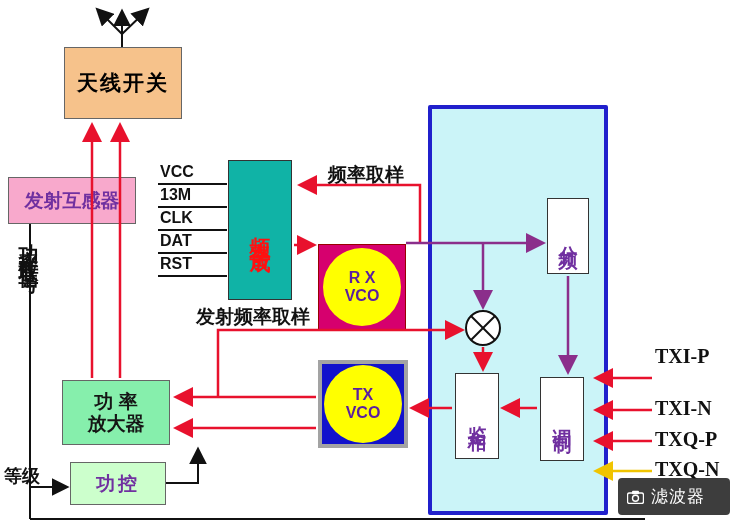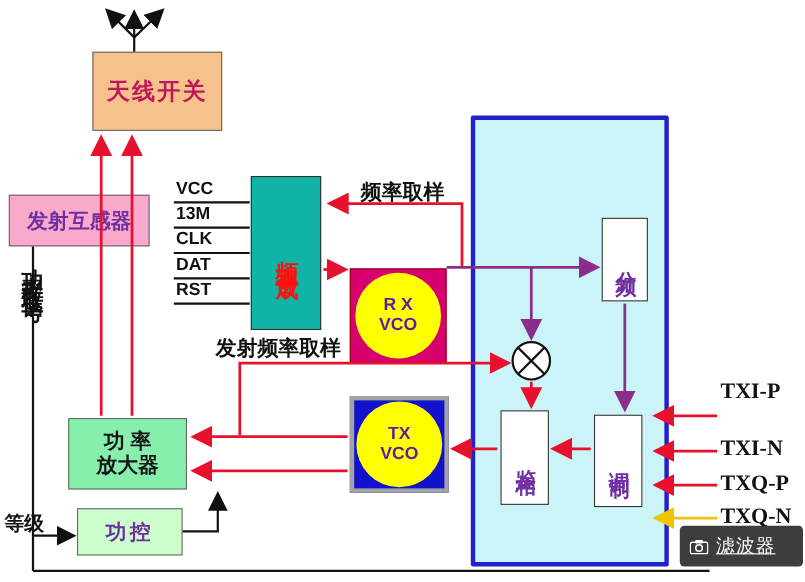--- a/index.html
+++ b/index.html
@@ -11,21 +11,21 @@
     position:absolute;display:flex;align-items:center;justify-content:center;
     font-weight:bold;text-align:center;box-sizing:border-box;z-index:2;
   }
   .pre{white-space:pre-line;line-height:1.15;}
   .vtext{writing-mode:vertical-rl;text-orientation:upright;letter-spacing:5px;}
   .lbl{position:absolute;font-weight:bold;color:#111;z-index:2;}
   #cyan-panel{
     position:absolute;left:428px;top:105px;width:180px;height:410px;
     background:#cbf4f8;border:4px solid #2020cc;border-radius:2px;box-sizing:border-box;z-index:1;
   }
-  #antenna-switch{left:64px;top:47px;width:118px;height:72px;background:#f6c28b;border:1px solid #666;color:#be185d;font-size:21px;letter-spacing:2px;margin-left:20px;}
+  #antenna-switch{left:64px;top:47px;width:118px;height:72px;background:#f6c28b;border:1px solid #666;color:#000000;font-size:21px;letter-spacing:2px;}
   #transformer{left:8px;top:177px;width:128px;height:47px;background:#f8a9cc;border:1px solid #666;color:#7030a0;font-size:19px;}
   #freq-synth{left:228px;top:160px;width:64px;height:140px;background:#10b3a6;border:1px solid #333;color:#ff1111;font-size:21px;}
   #rx-vco{left:318px;top:200px;width:88px;height:86px;background:#d6006e;border:1px solid #900;margin-top:44px;}
   #tx-vco{left:318px;top:360px;width:90px;height:88px;background:#1212cc;border:4px solid #a3a3a3;}
   .vco-circle{width:78px;height:78px;border-radius:50%;background:#ffff00;display:flex;align-items:center;justify-content:center;color:#5a1fa0;font-weight:bold;font-size:16px;}
   #divider{left:547px;top:198px;width:42px;height:76px;background:#ffffff;border:1px solid #333;color:#7030a0;font-size:19px;}
   #phase-detector{left:455px;top:373px;width:44px;height:86px;background:#ffffff;border:1px solid #333;color:#7030a0;font-size:19px;}
   #modulator{left:540px;top:377px;width:44px;height:84px;background:#ffffff;border:1px solid #333;color:#7030a0;font-size:19px;}
   #power-amplifier{left:62px;top:380px;width:108px;height:65px;background:#86efac;border:1px solid #666;color:#151515;font-size:19px;}
   #power-control{left:70px;top:462px;width:96px;height:43px;background:#ccffcc;border:1px solid #666;color:#7030a0;font-size:19px;letter-spacing:3px;}
@@ -34,21 +34,21 @@
   #freq-sampling-label{left:328px;top:162px;font-size:19px;}
   #tx-freq-sampling-label{left:196px;top:304px;font-size:19px;}
   #power-sample-label{left:16px;top:228px;height:176px;font-size:20px;letter-spacing:6px;}
   #level-label{left:4px;top:464px;font-size:18px;}
   .txsig{left:655px;font-size:20px;font-family:"Liberation Serif",serif;font-weight:bold;color:#111;}
   #txsig-0{top:345px;} #txsig-1{top:397px;} #txsig-2{top:428px;} #txsig-3{top:458px;}
   #wires{position:absolute;left:0;top:0;z-index:3;pointer-events:none;}
   #watermark{
     position:absolute;left:618px;top:478px;width:112px;height:37px;background:rgba(45,45,45,0.92);
     border-radius:4px;color:#ffffff;display:flex;align-items:center;gap:7px;padding-left:9px;
-    font-size:17px;box-sizing:border-box;z-index:4;letter-spacing:1px;text-decoration:underline;
+    font-size:17px;box-sizing:border-box;z-index:4;letter-spacing:1px;
   }
 </style>
 </head>
 <body>
 
 <div id="stage">
 
   <div id="cyan-panel"></div>
 
   <div class="box" id="antenna-switch">

